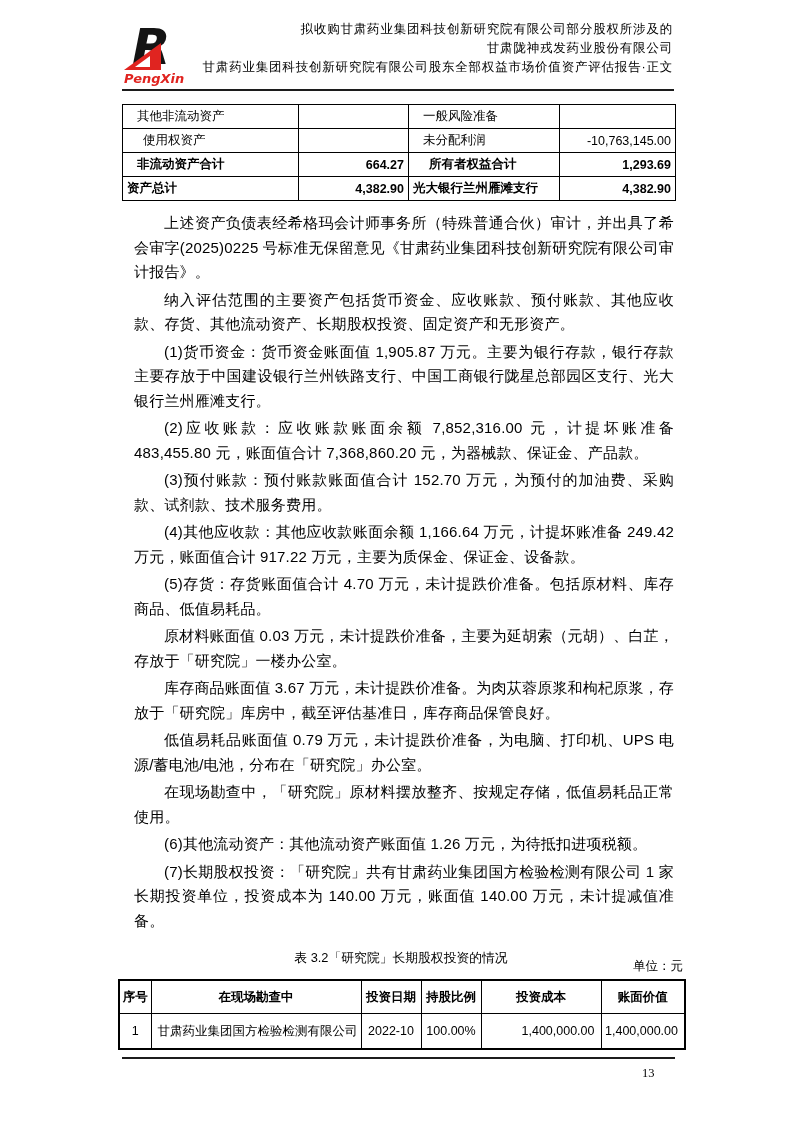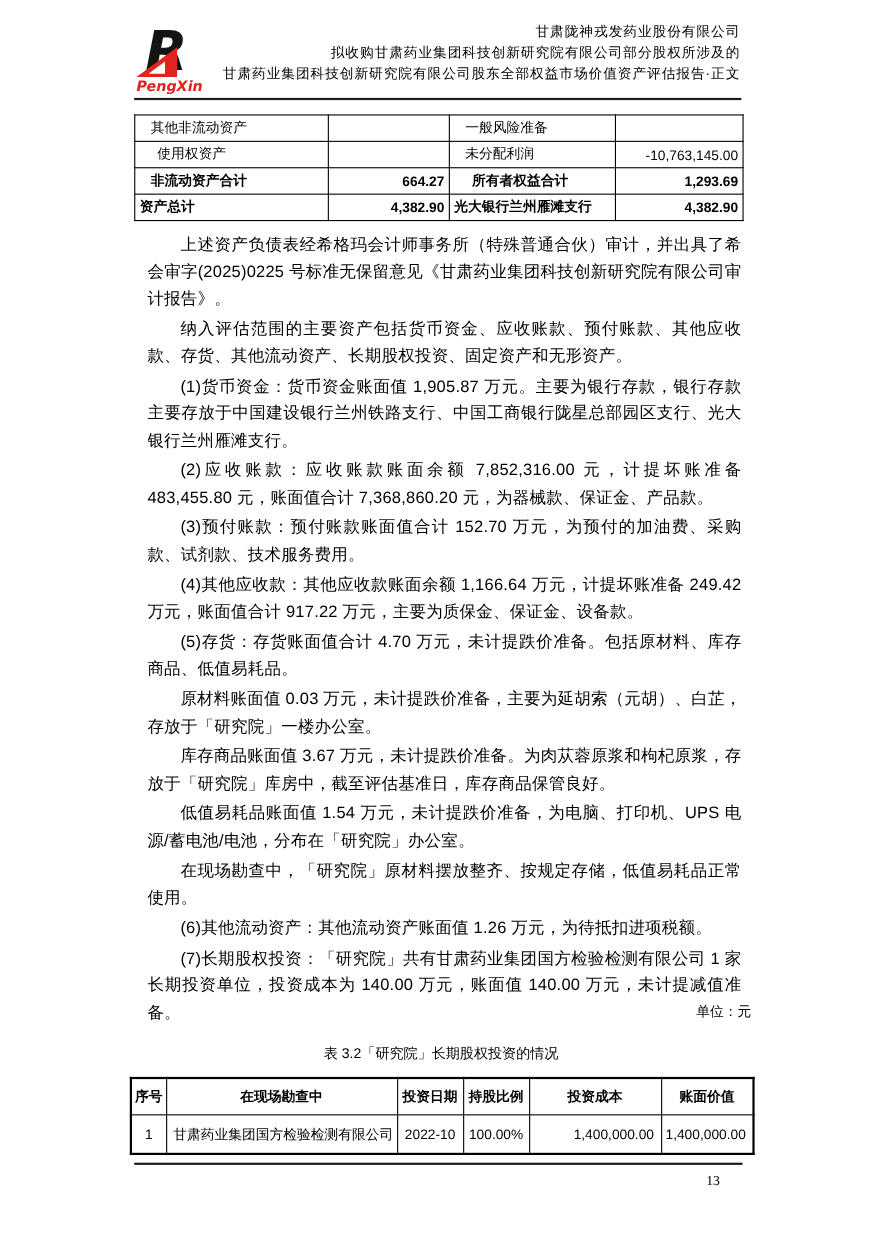--- a/index.html
+++ b/index.html
@@ -29,21 +29,21 @@
 
   
   .content { position:absolute; top:211px; left:122px; width:552px; }
   .content p {
     margin:0 0 3px 12px; font-size:15px; line-height:24.5px;
     text-align:justify; text-indent:2em; letter-spacing:0.2px;
   }
 
   
   .caption { position:absolute; top:934px; left:118px; width:566px; text-align:center; font-size:12.8px;margin-top:16px; }
-  .unit { position:absolute; top:912px; left:418px; width:265px; text-align:right; font-size:12.5px; }
+  .unit { position:absolute; top:958px; left:418px; width:265px; text-align:right; font-size:12.5px; }
   .invest {
     position:absolute; top:979px; left:118px; width:566px;
     border-collapse:collapse; table-layout:fixed; font-size:12.5px; border:2px solid #000;
   }
   .invest th { border:1px solid #000; height:32px; font-weight:bold; text-align:center; padding:0; overflow:hidden; }
   .invest td { border:1px solid #000; height:34px; text-align:center; padding:0; overflow:hidden; white-space:nowrap; }
   .invest td.name { text-align:left; padding-left:6px; }
   .invest td.money { text-align:right; padding-right:6px; font-family:"Liberation Sans", sans-serif;margin-left:17px; }
 
   
@@ -59,22 +59,22 @@
   <div class="logo">
     <svg viewBox="0 0 66 68" width="66" height="68">
       <text x="9" y="45" font-family="'DejaVu Sans', sans-serif" font-size="50" font-weight="bold" font-style="italic" fill="#141414">R</text>
       <polygon points="1,51 38,24 38,51" fill="#e02420"></polygon>
       <polygon points="12,48 27,37 27,48" fill="#ffffff"></polygon>
       <text x="1" y="64" font-family="'DejaVu Sans', sans-serif" font-size="13" font-weight="bold" font-style="italic" fill="#e02420">PengXin</text>
     </svg>
   </div>
 
   <div class="hdr-lines">
+    <div>拟收购甘肃药业集团科技创新研究院有限公司部分股权所涉及的</div>
     <div>甘肃陇神戎发药业股份有限公司</div>
-    <div>拟收购甘肃药业集团科技创新研究院有限公司部分股权所涉及的</div>
     <div>甘肃药业集团科技创新研究院有限公司股东全部权益市场价值资产评估报告·正文</div>
   </div>
   <div class="rule-top"></div>
 
   <table class="balance">
     <colgroup>
         <col style="width:176px">
         <col style="width:110px">
         <col style="width:151px">
         <col style="width:116px">
@@ -110,21 +110,21 @@
   <div class="content">
     <p>上述资产负债表经希格玛会计师事务所（特殊普通合伙）审计，并出具了希会审字(2025)0225 号标准无保留意见《甘肃药业集团科技创新研究院有限公司审计报告》。</p>
     <p>纳入评估范围的主要资产包括货币资金、应收账款、预付账款、其他应收款、存货、其他流动资产、长期股权投资、固定资产和无形资产。</p>
     <p>(1)货币资金：货币资金账面值 1,905.87 万元。主要为银行存款，银行存款主要存放于中国建设银行兰州铁路支行、中国工商银行陇星总部园区支行、光大银行兰州雁滩支行。</p>
     <p>(2)应收账款：应收账款账面余额 7,852,316.00 元，计提坏账准备 483,455.80 元，账面值合计 7,368,860.20 元，为器械款、保证金、产品款。</p>
     <p>(3)预付账款：预付账款账面值合计 152.70 万元，为预付的加油费、采购款、试剂款、技术服务费用。</p>
     <p>(4)其他应收款：其他应收款账面余额 1,166.64 万元，计提坏账准备 249.42 万元，账面值合计 917.22 万元，主要为质保金、保证金、设备款。</p>
     <p>(5)存货：存货账面值合计 4.70 万元，未计提跌价准备。包括原材料、库存商品、低值易耗品。</p>
     <p>原材料账面值 0.03 万元，未计提跌价准备，主要为延胡索（元胡）、白芷，存放于「研究院」一楼办公室。</p>
     <p>库存商品账面值 3.67 万元，未计提跌价准备。为肉苁蓉原浆和枸杞原浆，存放于「研究院」库房中，截至评估基准日，库存商品保管良好。</p>
-    <p>低值易耗品账面值 1.54 万元，未计提跌价准备，为电脑、打印机、UPS 电源/蓄电池/电池，分布在「研究院」办公室。</p>
+    <p>低值易耗品账面值 0.79 万元，未计提跌价准备，为电脑、打印机、UPS 电源/蓄电池/电池，分布在「研究院」办公室。</p>
     <p>在现场勘查中，「研究院」原材料摆放整齐、按规定存储，低值易耗品正常使用。</p>
     <p>(6)其他流动资产：其他流动资产账面值 1.26 万元，为待抵扣进项税额。</p>
     <p>(7)长期股权投资：「研究院」共有甘肃药业集团国方检验检测有限公司 1 家长期投资单位，投资成本为 140.00 万元，账面值 140.00 万元，未计提减值准备。</p>
   </div>
 
   <div class="caption">表 3.2「研究院」长期股权投资的情况</div>
   <div class="unit">单位：元</div>
 
   <table class="invest">
     <colgroup>

